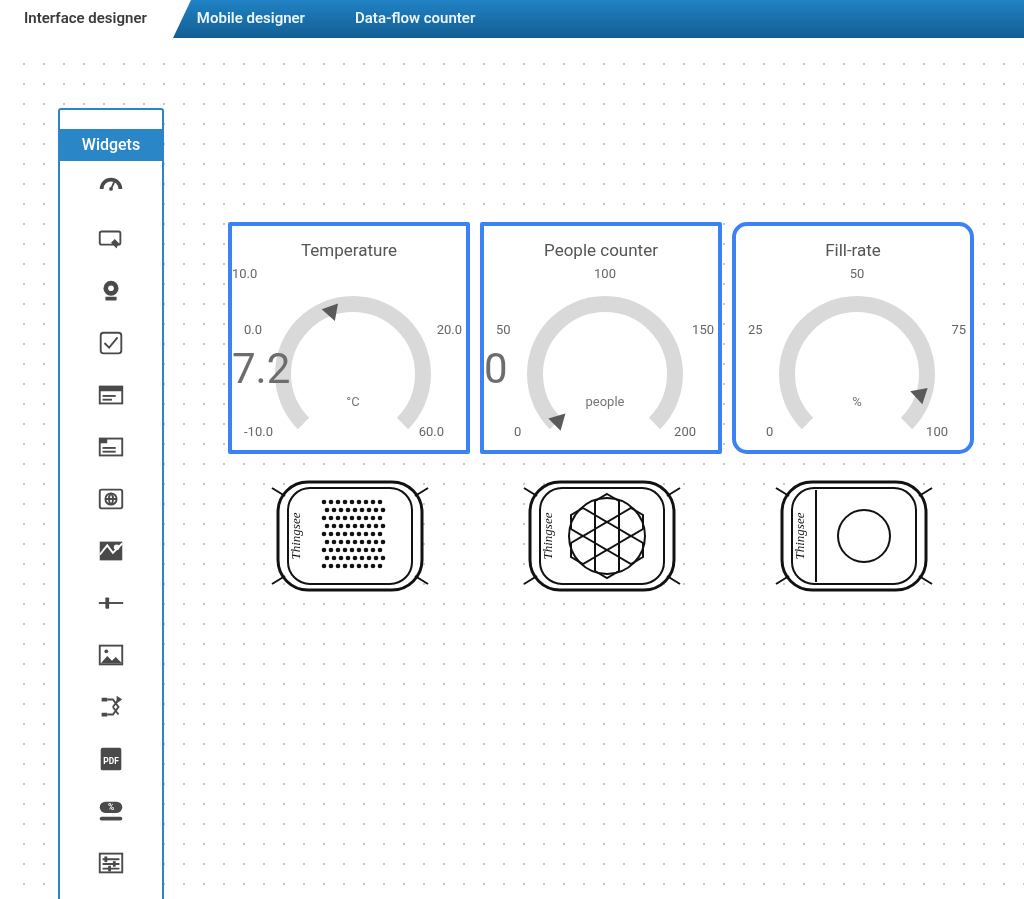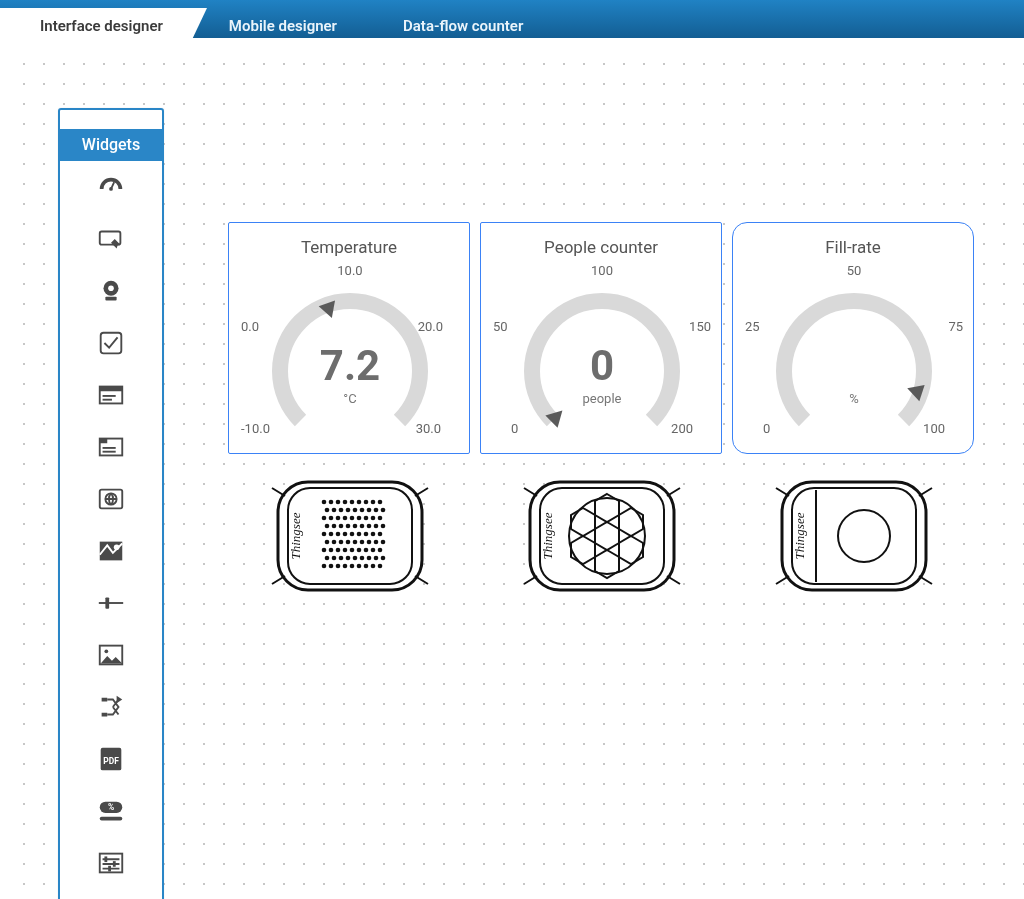--- a/index.html
+++ b/index.html
@@ -1,21 +1,21 @@
 <!DOCTYPE html>
 <html><head>
 <meta charset="utf-8">
 <style>
   * { box-sizing: border-box; }
   html, body { margin:0; padding:0; font-family: Roboto, "Helvetica Neue", Arial, sans-serif; background:#fff; color:#444; }
   .root { width:1024px; height:899px; position:relative; overflow:hidden; }
 
   
   .tabs { height:38px; background:linear-gradient(#2082c4,#135e93); display:flex; align-items:stretch; color:#fff; font-size:15px; }
-  .tab { position:relative; padding:9px 26px 0 40px; cursor:pointer; height:38px;margin-top:8px; }
+  .tab { position:relative; padding:9px 26px 0 24px; cursor:pointer; height:38px; }
   .tab.active { background:#fff; color:#3b3b3b; font-weight:600; }
   .tab.active::after{
     content:""; position:absolute; right:-18px; top:0; width:0; height:0;
     border-top:0; border-bottom:38px solid transparent; border-left:18px solid #fff;
   }
   .tab:not(.active) { color:#eaf4fb; font-weight:600; }
 
   
   .canvas-wrap { position:absolute; left:10px; top:50px; right:0; bottom:0;
     background:#fff;
@@ -37,31 +37,31 @@
     cursor:pointer; }
   .palette-cell svg { width:30px; height:30px; }
   .palette-bottom { display:flex; justify-content:space-around; align-items:center;
     border-top:1px solid #e6e6e6; padding:6px 4px; }
   .palette-bottom svg { width:20px; height:20px; }
 
   .ficon { fill:#4a4a4a; }
   .ficon-stroke { stroke:#4a4a4a; stroke-width:2; fill:none; }
 
   
-  .card { position:absolute; width:242px; height:232px; background:#fff; border:1px solid #3b82f6;
+  .card { position:absolute; width:242px; height:232px; background:#fff; border:4px solid #3b82f6;
     border-radius:2px; }
   .card1 { left:228px; top:222px; }
   .card2 { left:480px; top:222px; }
   .card3 { left:732px; top:222px;border-radius:15px; }
   .card-title { text-align:center; font-size:17px; color:#555; padding:14px 0 4px; }
 
   .gauge { position:relative; width:242px; height:190px; }
   .gsvg { position:absolute; left:0; top:0; }
-  .gval { position:absolute; left:0; right:0; top:80px; text-align:center;
-    font-size:42px; font-weight:700; color:#6d6d6d; }
+  .gval { position:absolute; left:0; right:0; top:80px; text-align:left;
+    font-size:42px; font-weight:400; color:#6d6d6d; }
   .gunit { position:absolute; left:0; right:0; top:130px; text-align:center;
     font-size:13px; color:#777; }
   .glab { position:absolute; font-size:13px; color:#666; }
 
   
   .device { position:absolute; top:476px; width:180px; height:120px; }
   .dev1 { left:260px; }
   .dev2 { left:512px; }
   .dev3 { left:764px; }
   .device svg { width:180px; height:120px; }
@@ -272,25 +272,25 @@
 
   <div class="card card1">
     <div class="card-title">Temperature</div>
     <div class="gauge">
         <svg class="gsvg" width="242" height="190">
           <path d="M 71.50252531694167 159.49747468305833 A 70 70 0 1 1 170.49747468305833 159.49747468305833" stroke="#d9d9d9" stroke-width="16" fill="none" stroke-linecap="butt"></path>
           <polygon points="102.86062458090359,57.01921990565748 106.00023686788212,39.57978198002823 89.69108967906976,45.16365113213155" fill="#5a5a5a"></polygon>
         </svg>
         <div class="gval">7.2</div>
         <div class="gunit">°C</div>
-        <div class="glab" style="left:0;right:0;top:2px;text-align:center">10.0</div>
+        <div class="glab" style="left:0;right:0;top:2px;">10.0</div>
         <div class="glab" style="left:12px;top:58px">0.0</div>
-        <div class="glab" style="right:28px;top:58px">20.0</div>
+        <div class="glab" style="right:12px;top:58px">20.0</div>
         <div class="glab" style="left:12px;top:160px">-10.0</div>
-        <div class="glab" style="right:30px;top:160px">30.0</div>
+        <div class="glab" style="right:30px;top:160px">60.0</div>
       </div>
   </div>
   <div class="card card2">
     <div class="card-title">People counter</div>
     <div class="gauge">
         <svg class="gsvg" width="242" height="190">
           <path d="M 71.50252531694167 159.49747468305833 A 70 70 0 1 1 170.49747468305833 159.49747468305833" stroke="#d9d9d9" stroke-width="16" fill="none" stroke-linecap="butt"></path>
           <polygon points="81.40202025355335,149.59797974644667 64.35968566736999,154.45081317929817 76.54918682070185,166.64031433263003" fill="#5a5a5a"></polygon>
         </svg>
         <div class="gval">0</div>

